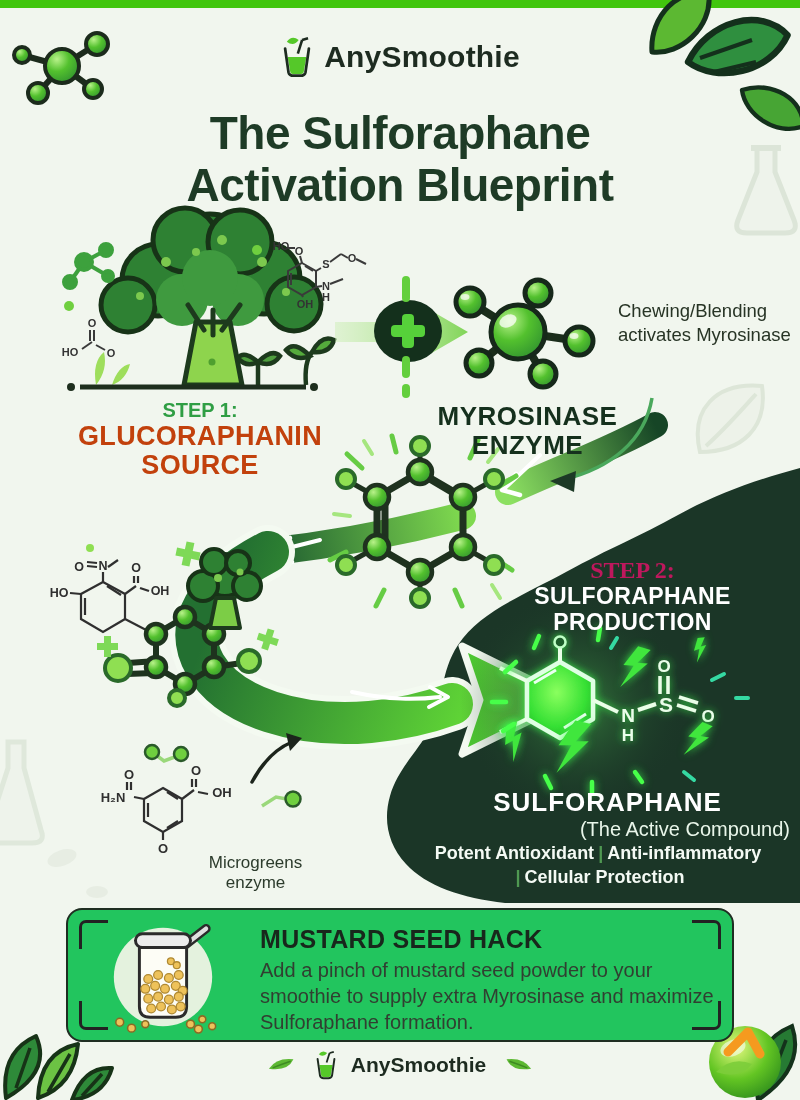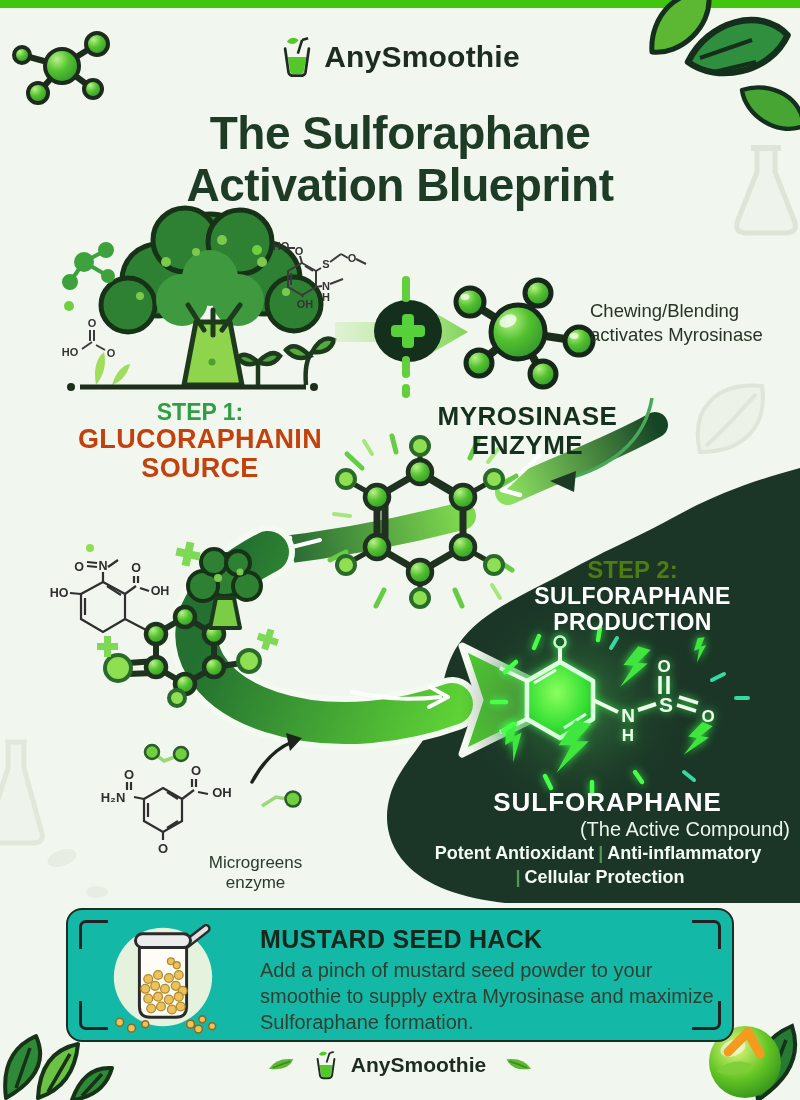--- a/index.html
+++ b/index.html
@@ -4,37 +4,37 @@
 <style>
   html,body{margin:0;padding:0;background:#dfe4dc;}
   #page{position:relative;width:800px;height:1100px;background:#f1f6ee;overflow:hidden;
         font-family:"Liberation Sans",sans-serif;}
   #topbar{position:absolute;left:0;top:0;width:800px;height:8px;background:#41c60e;}
   .abs{position:absolute;}
   .ctr{text-align:center;}
   #brand{left:0;right:0;top:36px;display:flex;justify-content:center;align-items:center;gap:10px;}
   #brand .txt{font-size:30px;font-weight:800;color:#1d2b20;letter-spacing:.2px;}
   #title{left:0;right:0;top:108px;font-size:46px;line-height:1.12;font-weight:800;color:#1e3b26;letter-spacing:-.5px;}
-  #note{left:590px;top:299px;width:178px;font-size:18.5px;line-height:1.28;color:#273425;}
+  #note{left:618px;top:299px;width:178px;font-size:18.5px;line-height:1.28;color:#273425;}
   #enzyme-label{left:415px;top:402px;width:225px;font-size:26px;font-weight:800;color:#15301d;line-height:1.12;letter-spacing:.5px;text-align:center;}
   #step1-block{left:50px;top:400px;width:300px;line-height:1.08;}
-  #step1-block .s1label{font-size:23px;font-weight:800;color:#2f9e44;}
+  #step1-block .s1label{font-size:20px;font-weight:800;color:#2f9e44;}
   #step1-block .s1title{font-size:27px;font-weight:800;color:#c2410c;letter-spacing:.3px;}
   #step1-block .s1sub{font-size:21px;color:#3a4a3a;margin-top:3px;}
   #activation-label{left:295px;top:589px;width:215px;font-size:26px;font-weight:800;color:#1b3220;letter-spacing:1px;}
   #step2-block{left:500px;top:557px;width:265px;line-height:1.12;}
-  #step2-block .s2label{font-size:24px;font-weight:800;color:#4d7c0f;}
+  #step2-block .s2label{font-size:24px;font-weight:800;color:#be185d;font-family:Liberation Serif, serif;}
   #step2-block .s2title{font-size:23px;font-weight:800;color:#ffffff;letter-spacing:.4px;}
   #compound-block{left:425px;top:788px;width:365px;line-height:1.15;}
   #compound-block .cname{font-size:26px;font-weight:800;color:#ffffff;letter-spacing:1px;}
   #compound-block .csub{font-size:20px;color:#e9f6ea;text-align:right;}
   #benefits{left:398px;top:841px;width:400px;font-size:18px;font-weight:600;color:#f4faf4;line-height:1.35;}
   #benefits .pipe{color:#4f9952;font-weight:700;padding:0 4px;}
   #micro-label{left:183px;top:853px;width:145px;font-size:17px;color:#2c3b2c;line-height:1.2;}
-  #hack-box{left:66px;top:908px;width:664px;height:130px;background:#14b8a6;border:2.5px solid #1f2e22;border-radius:16px;}
+  #hack-box{left:66px;top:908px;width:664px;height:130px;background:#22c55e;border:2.5px solid #1f2e22;border-radius:16px;}
   .brk{position:absolute;width:26px;height:26px;}
   .brk.tl{left:11px;top:10px;border-left:3.5px solid #222;border-top:3.5px solid #222;border-top-left-radius:7px;}
   .brk.tr{right:11px;top:10px;border-right:3.5px solid #222;border-top:3.5px solid #222;border-top-right-radius:7px;}
   .brk.bl{left:11px;bottom:10px;border-left:3.5px solid #222;border-bottom:3.5px solid #222;border-bottom-left-radius:7px;}
   .brk.br{right:11px;bottom:10px;border-right:3.5px solid #222;border-bottom:3.5px solid #222;border-bottom-right-radius:7px;}
   #hack-title{position:absolute;left:192px;top:15px;font-size:25px;font-weight:800;color:#18271c;letter-spacing:.3px;}
   #hack-body{position:absolute;left:192px;top:47px;width:478px;font-size:20px;color:#313f31;line-height:1.3;}
   #footer{left:0;right:0;top:1050px;display:flex;justify-content:center;align-items:center;gap:13px;}
   #footer .txt{font-size:21px;font-weight:800;color:#1d2b20;}
   svg{display:block;}

